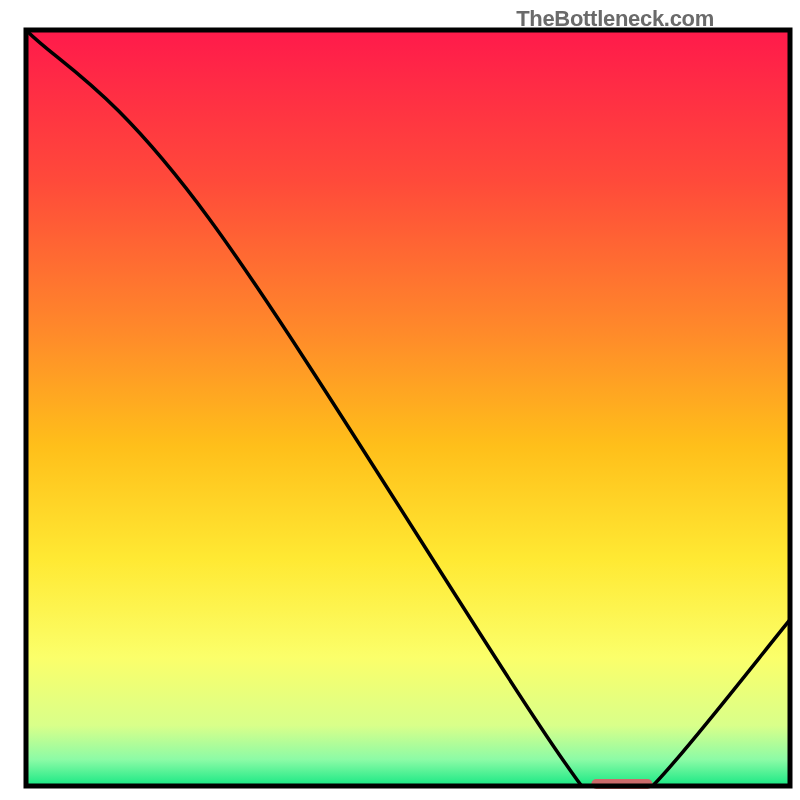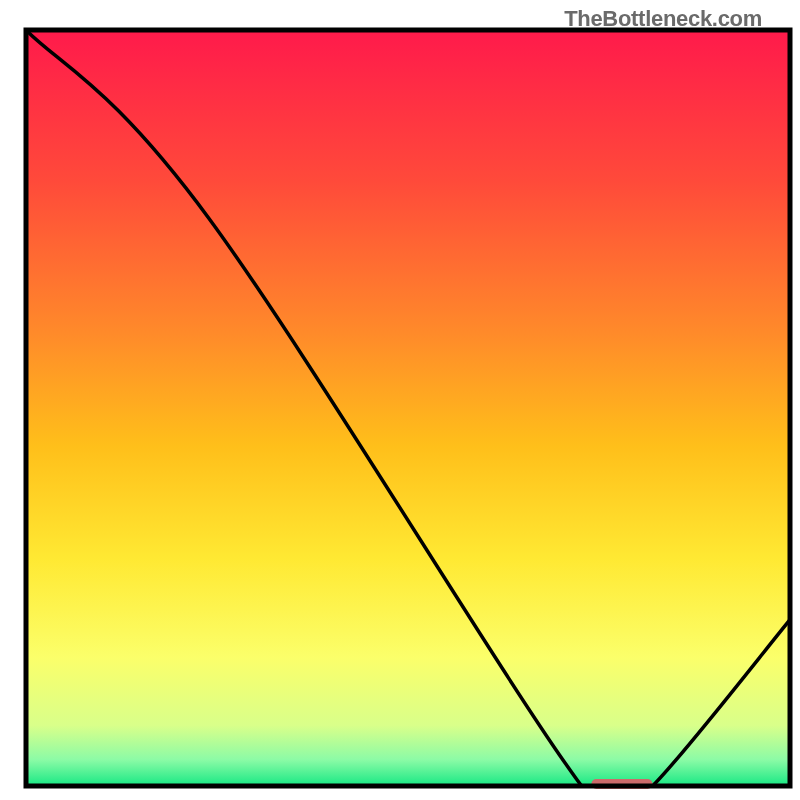--- a/index.html
+++ b/index.html
@@ -7,21 +7,20 @@
     padding: 0;
     width: 800px;
     height: 800px;
     background: #ffffff;
     font-family: Arial, Helvetica, sans-serif;
   }
   .chart-container {
     position: relative;
     width: 724px;
     height: 800px;
-    padding-left: 48px;
   }
   .watermark {
     position: absolute;
     top: 6px;
     right: 10px;
     font-size: 22px;
     font-weight: bold;
     color: #6a6a6a;
     letter-spacing: -0.3px;
     z-index: 30;

